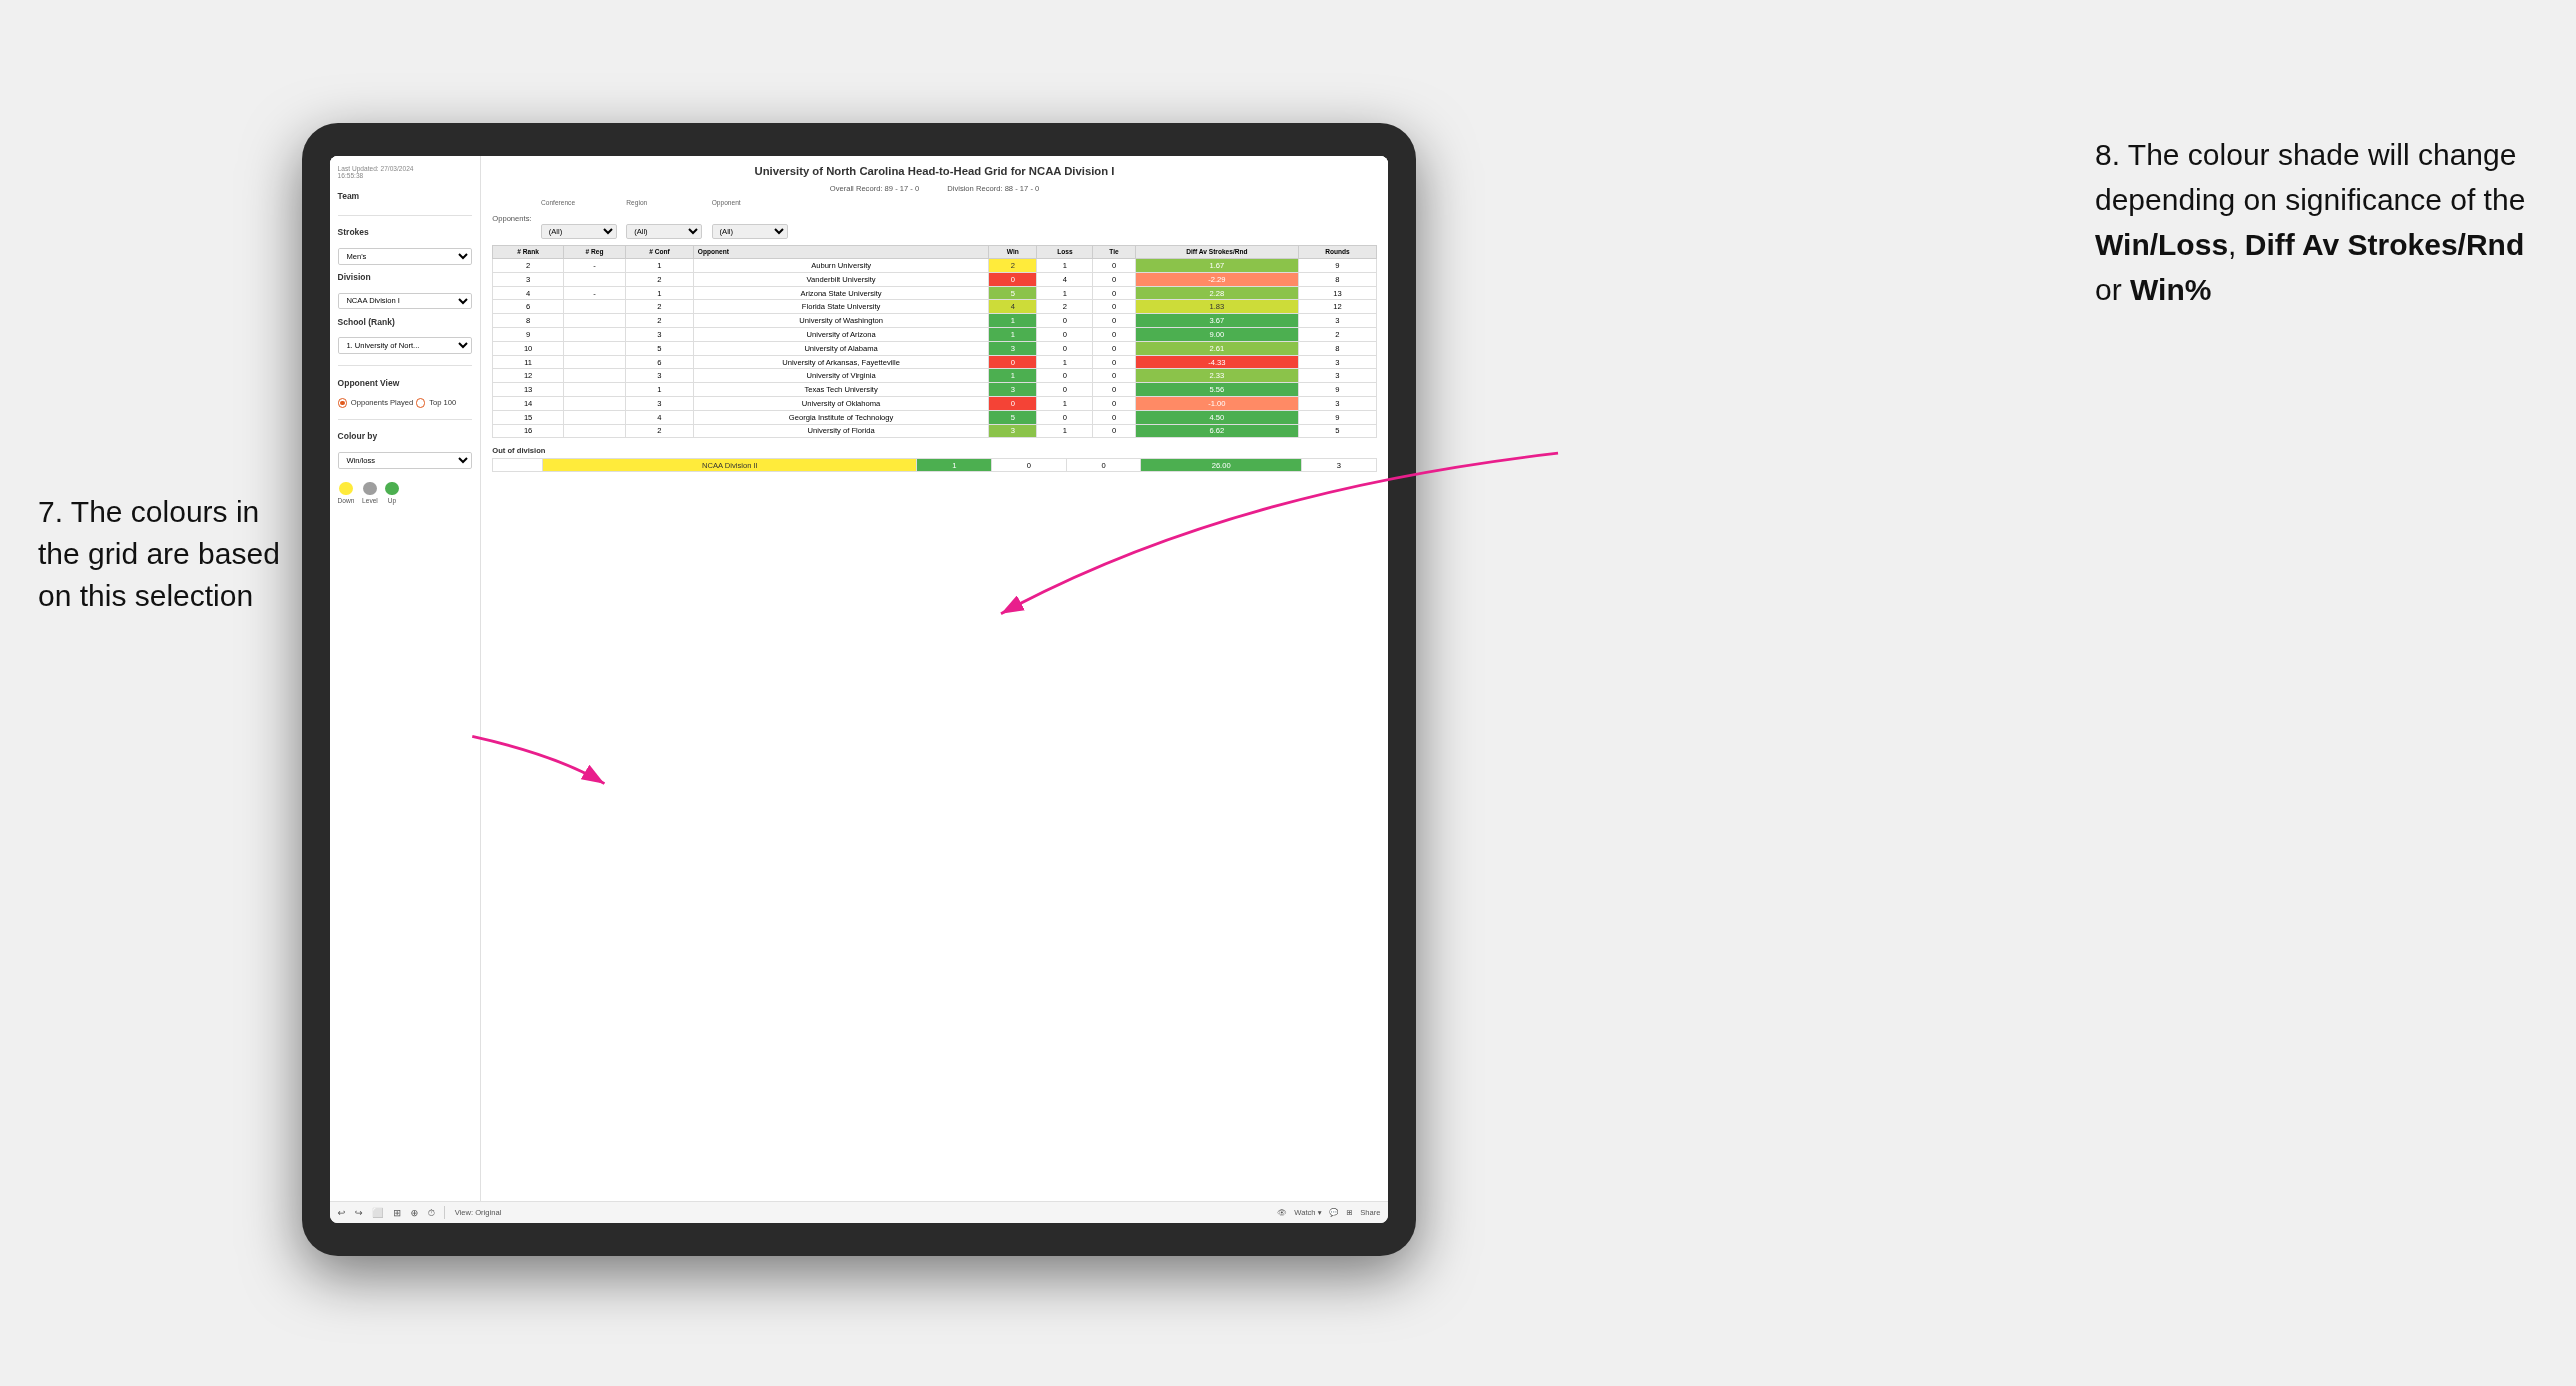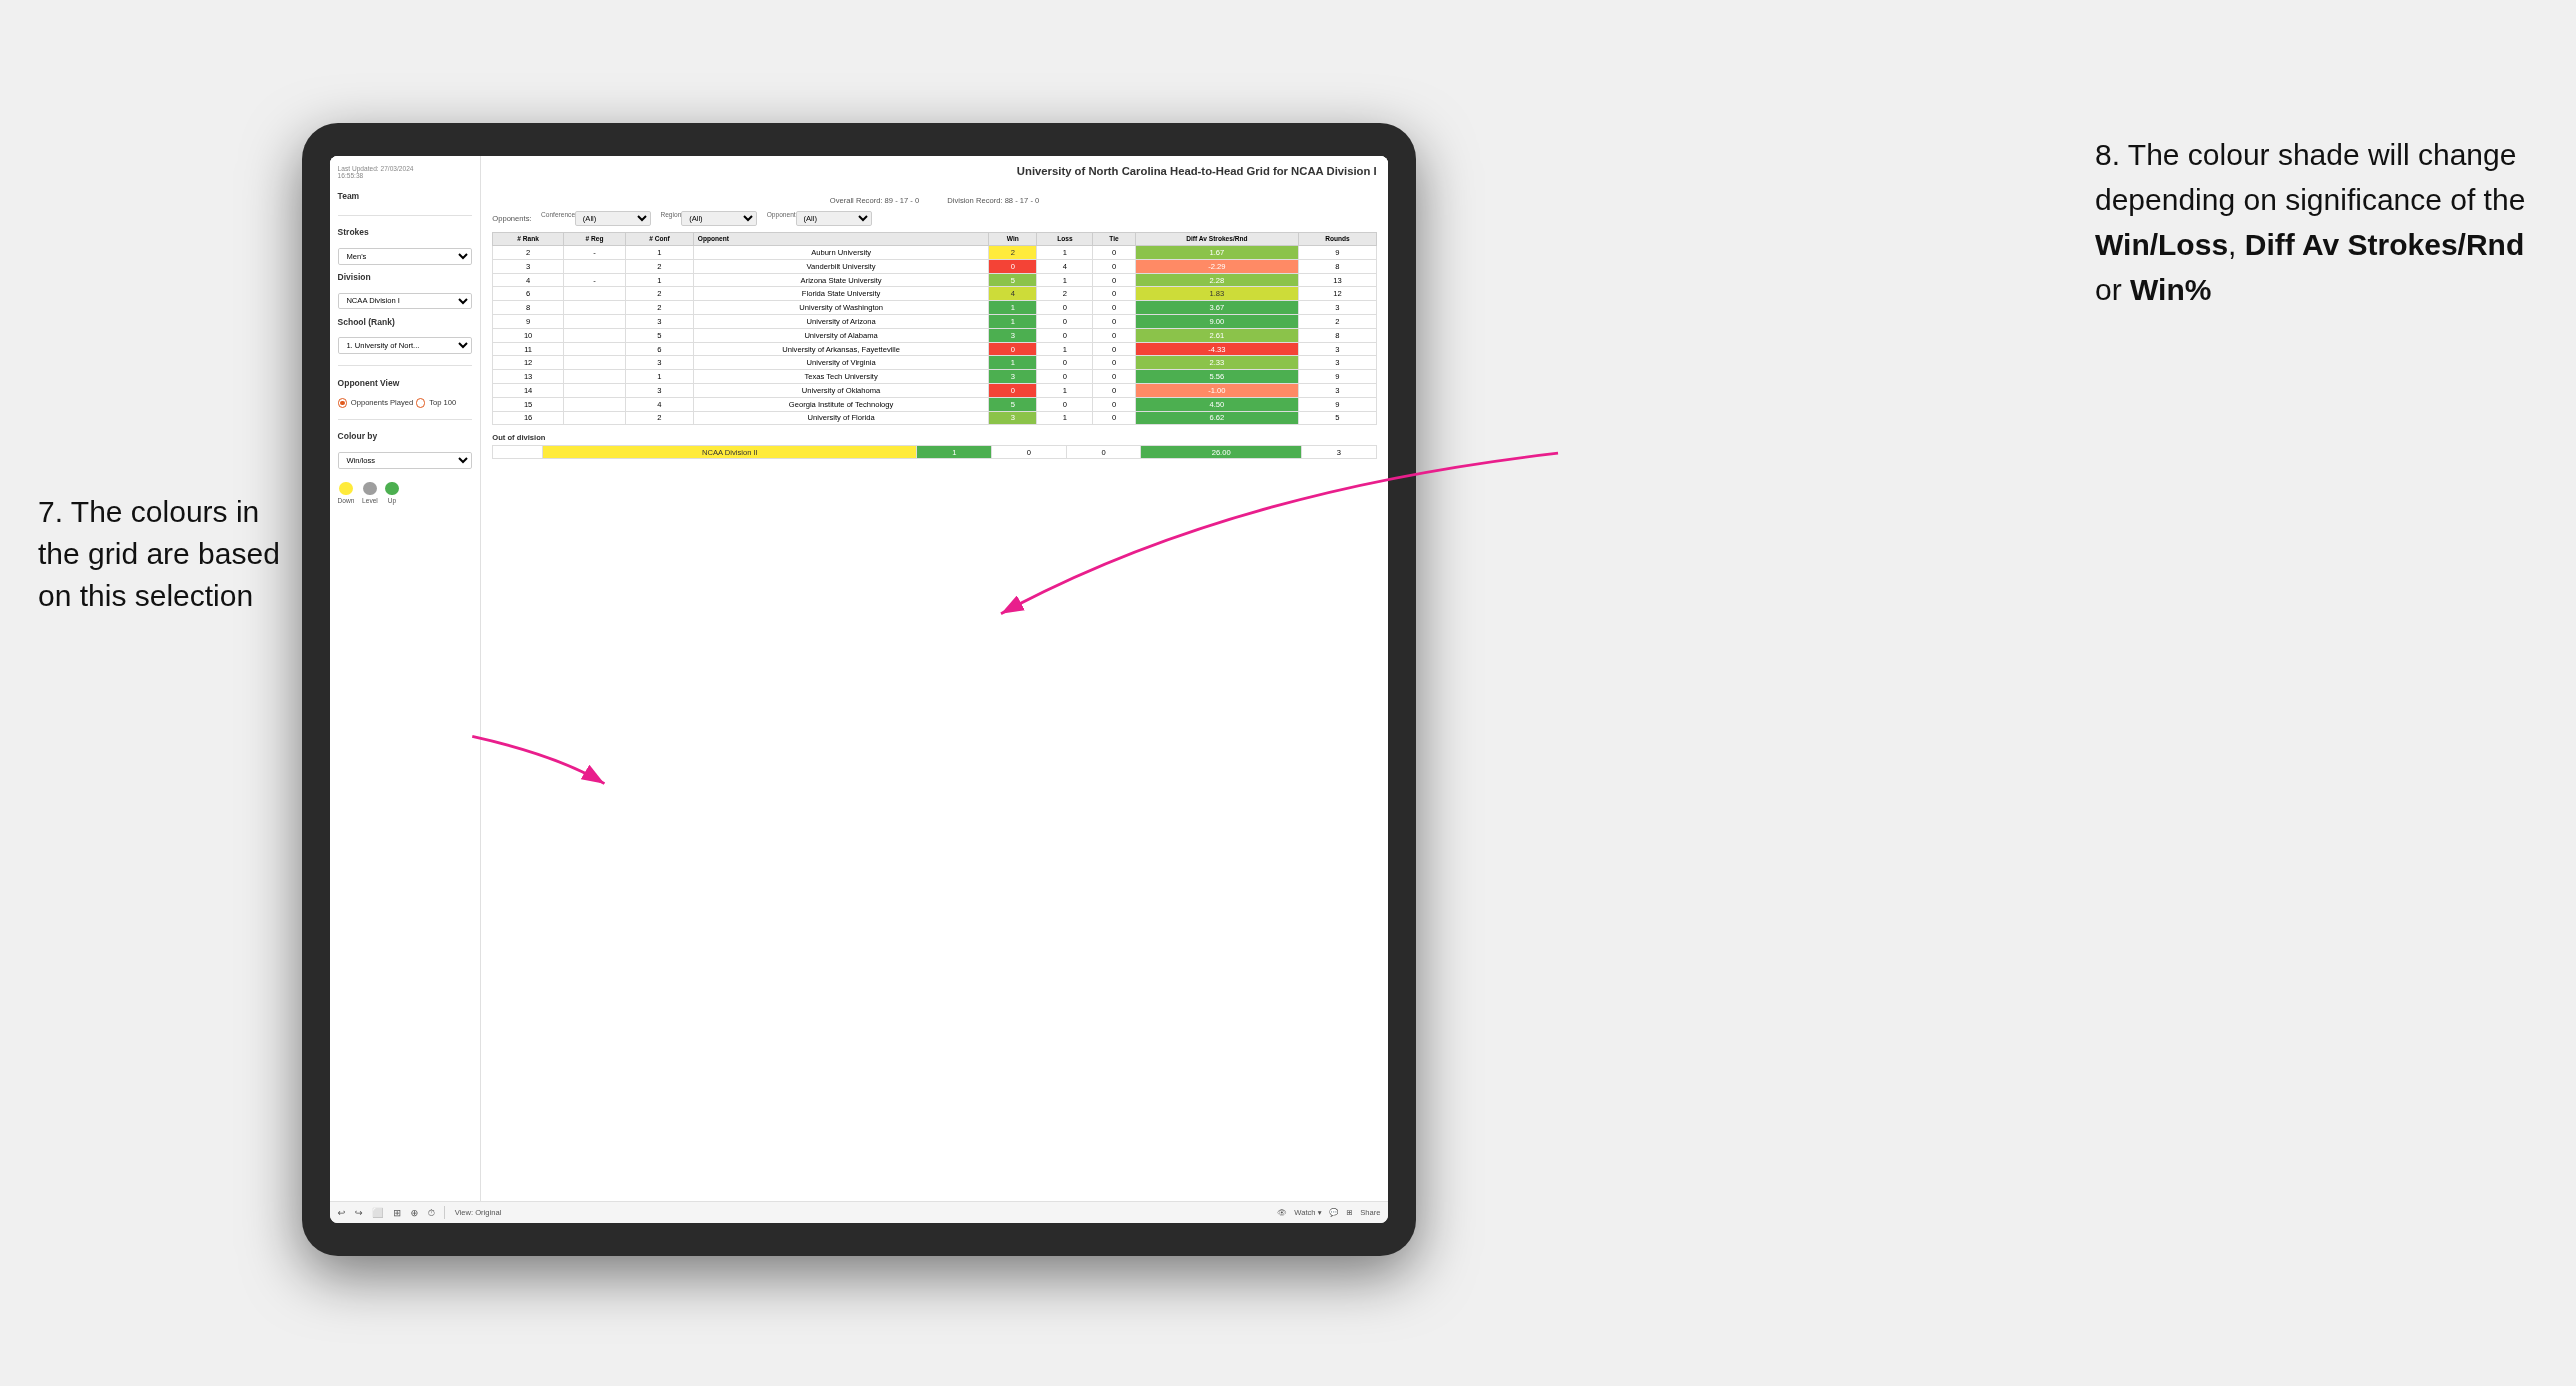--- a/index.html
+++ b/index.html
@@ -260,22 +260,22 @@
       overflow: auto;
       padding: 9.4px 11.3px;
       background: #fff;
     }
 
     
     .grid-title {
       font-size: 11.3px;
       font-weight: bold;
       color: #333;
-      text-align: right;
-      margin-bottom: 19px;
+      text-align: center;
+      margin-bottom: 7px;
     }
 
     .grid-subtitle {
       font-size: 7.6px;
       color: #555;
       text-align: center;
       display: flex;
       justify-content: center;
       gap: 28px;
       margin-bottom: 5.7px;
@@ -284,22 +284,22 @@
     
     .filter-row {
       display: flex;
       gap: 9.4px;
       margin-bottom: 5.7px;
       align-items: center;
     }
 
     .filter-group {
       display: flex;
-      flex-direction: row;
-      gap: 0;
+      flex-direction: column;
+      gap: 18px;
     }
 
     .filter-label {
       font-size: 6.6px;
       color: #666;
     }
 
     .filter-select {
       font-size: 7.6px;
       padding: 0.9px 19px 0.9px 2.8px;

